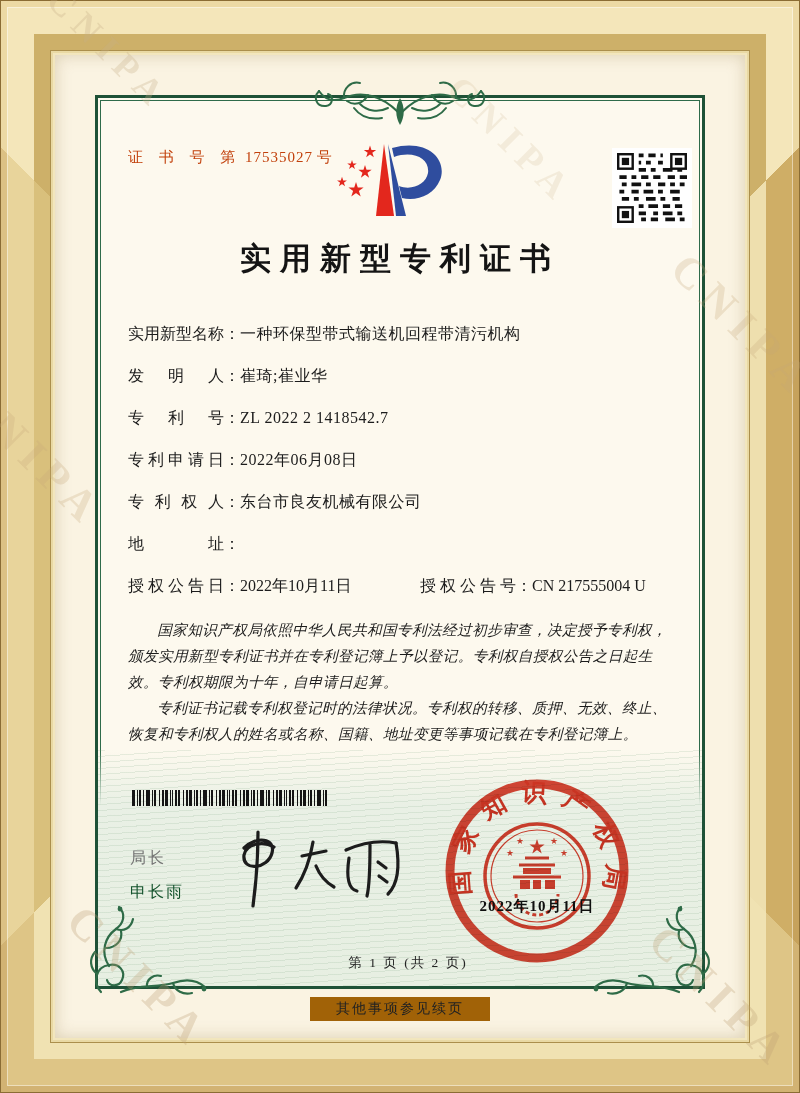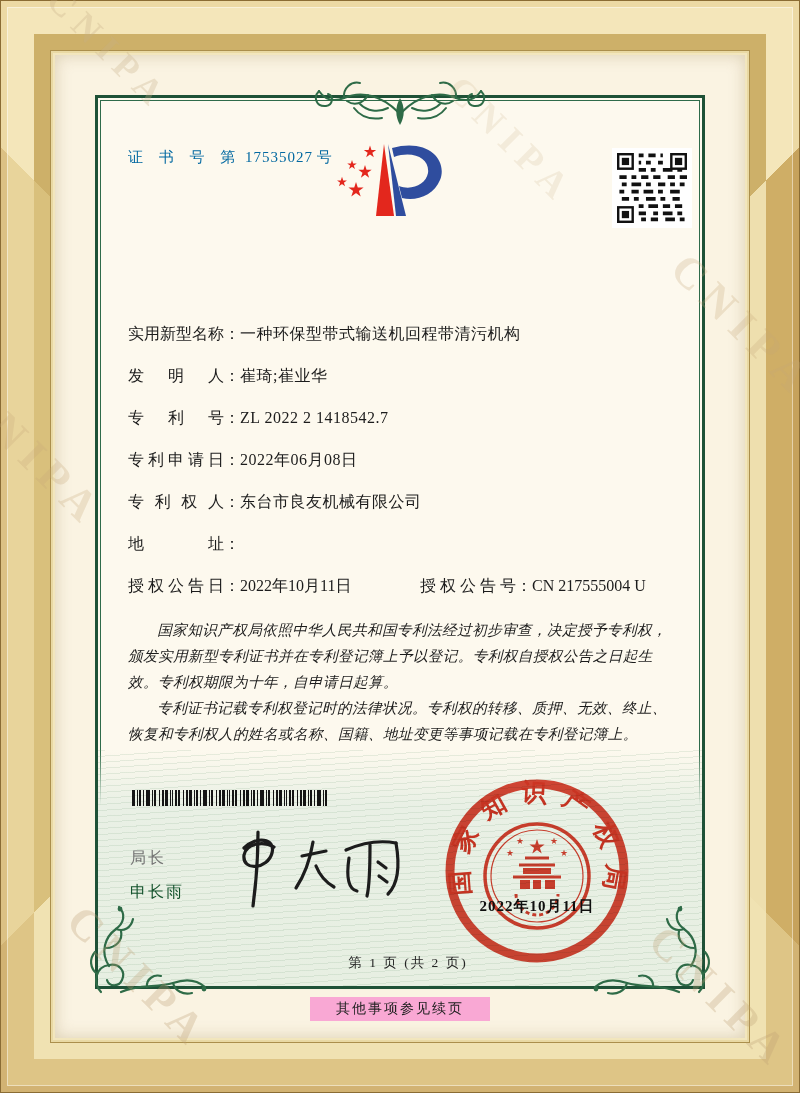--- a/index.html
+++ b/index.html
@@ -36,21 +36,21 @@
   
   .cert{position:absolute;left:95px;top:95px;width:610px;height:894px;
         background:#fdf9ee;border:3px solid #1e5137;z-index:2;}
   .cert::before{content:"";position:absolute;inset:2px;border:1px solid #2f6b4a;pointer-events:none;}
   .greenwash{position:absolute;left:0;right:0;bottom:0;height:236px;
       background:
         repeating-linear-gradient(176deg, rgba(130,170,135,.18) 0 1px, transparent 1px 6px),
         linear-gradient(to bottom, rgba(233,240,229,0) 0, #e9f0e5 55px, #e7efe2 100%);}
   .inner{position:absolute;inset:0;}
   
-  .certno{position:absolute;top:50px;left:30px;font-size:15px;color:#0369a1;}
+  .certno{position:absolute;top:50px;left:30px;font-size:15px;color:#c2410c;}
   .certno .sp{letter-spacing:6px;}
   .certno .num{letter-spacing:1px;}
   
   .logo{position:absolute;top:44px;left:234px;width:122px;height:94px;}
   .qr{position:absolute;top:50px;right:10px;width:80px;height:80px;background:#ffffff;padding:5px;}
   
   .title{position:absolute;top:140px;left:0;width:100%;text-align:center;
          font-size:31px;font-weight:bold;letter-spacing:9px;color:#141414;}
   
   .fields{position:absolute;top:224px;left:30px;right:22px;font-size:16px;color:#1c1c1c;}
@@ -76,21 +76,21 @@
   .seal svg{position:absolute;inset:0;}
   .seal-ring-text{font-size:25px;letter-spacing:14px;fill:#d83726;font-weight:bold;
       font-family:"Liberation Serif",serif;}
   .seal-date{position:absolute;bottom:52px;left:0;width:100%;text-align:center;
       font-size:15px;font-weight:bold;color:#101010;letter-spacing:1px;}
   
   .pagefoot{position:absolute;top:856px;left:8px;width:100%;text-align:center;
       font-size:13.5px;color:#242424;letter-spacing:2px;}
   
   .contnote{position:absolute;top:997px;left:50%;transform:translateX(-50%);
-      background:#f9a8d4;padding:3px 26px;font-size:14px;color:#222;
+      background:#a16207;padding:3px 26px;font-size:14px;color:#222;
       letter-spacing:2px;z-index:4;white-space:nowrap;}
   
   .orn{position:absolute;z-index:5;pointer-events:none;}
   .orn-top{top:-22px;left:50%;transform:translateX(-50%);width:172px;height:62px;}
   .orn-bl{bottom:-14px;left:-13px;width:122px;height:96px;}
   .orn-br{bottom:-14px;right:-13px;width:122px;height:96px;transform:scaleX(-1);}
 </style>
 </head>
 <body>
 
@@ -205,20 +205,21 @@
           <path d="M1,10 h3 m2,0 h2 m2,0 h3 m2,0 h3 m3,0 h3 m2,0 h3"></path>
           <path d="M2,13 h2 m2,0 h4 m2,0 h2 m3,0 h3 m2,0 h2 m2,0 h2"></path>
           <path d="M1,16 h2 m3,0 h3 m2,0 h4 m2,0 h2 m3,0 h4"></path>
           <path d="M2,19 h3 m2,0 h2 m3,0 h4 m2,0 h2 m3,0 h3"></path>
           <path d="M9,22 h2 m2,0 h4 m2,0 h3 m2,0 h3"></path>
           <path d="M9,25 h3 m3,0 h2 m2,0 h4 m2,0 h2"></path>
           <path d="M10,27.5 h2 m2,0 h3 m3,0 h4 m2,0 h2"></path>
         </g>
       </svg>
 
+      <div class="title">实用新型专利证书</div>
 
       <div class="fields">
         <div class="frow">
           <span class="flabel">实用新型名称</span>
             <span class="fcolon">：</span>
             <span class="fvalue">一种环保型带式输送机回程带清污机构</span>
         </div>
         <div class="frow">
           <span class="flabel">发明人</span>
             <span class="fcolon">：</span>

